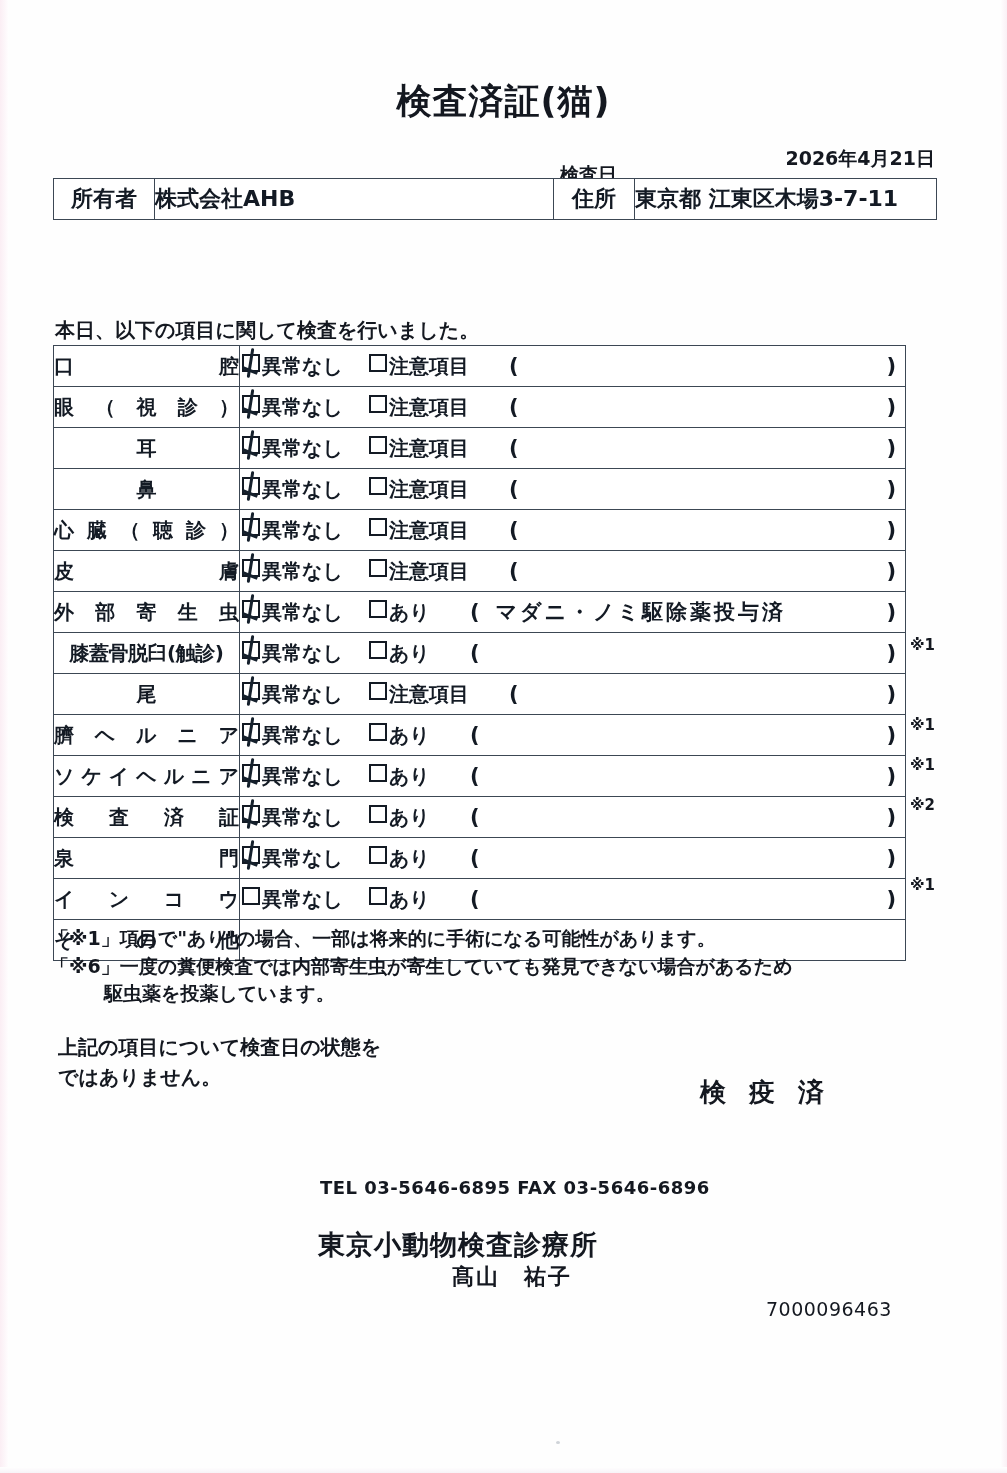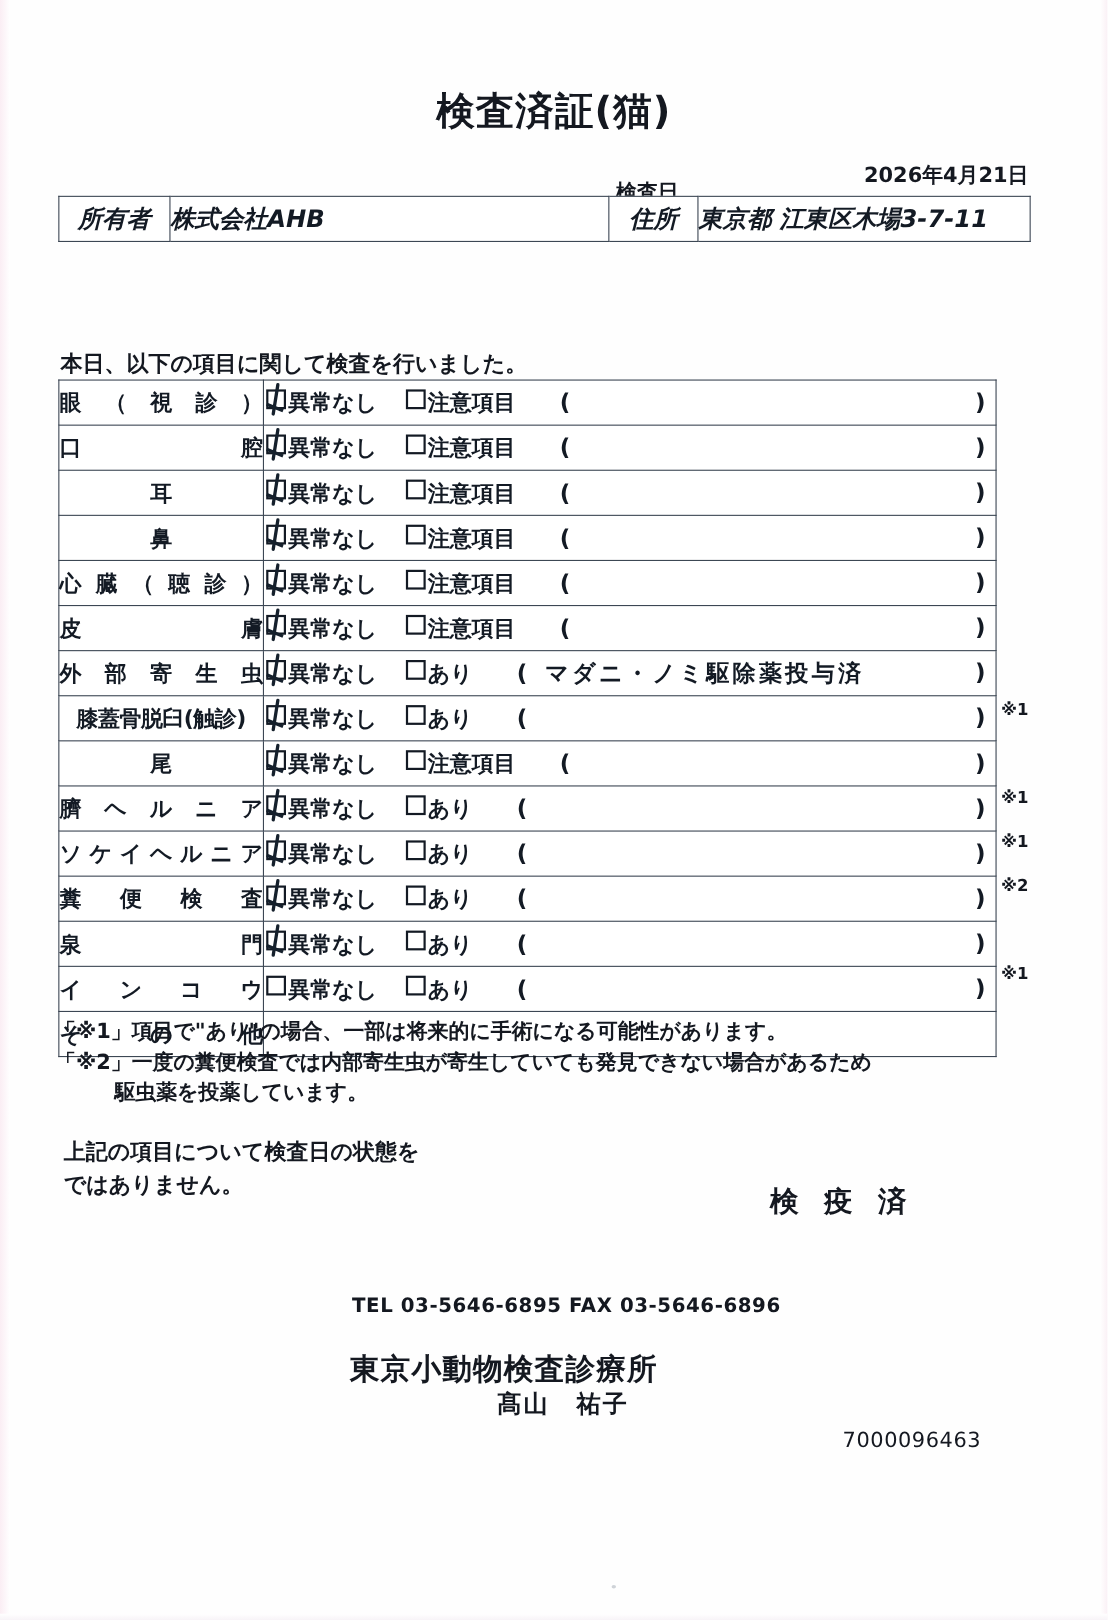--- a/index.html
+++ b/index.html
@@ -66,21 +66,21 @@
     border: 1.6px solid #3c4754;
     padding: 0;
     vertical-align: middle;
     font-weight: 700;
     color: #131a24;
   }
   .cell-pad-l { padding-left: 10px; }
 
   
   #owner-table { left: 53px; top: 178px; width: 884px; }
-  #owner-table td { height: 40px; font-size: 22px; font-style: italic; }
+  #owner-table td { height: 40px; font-size: 22px; }
   .lbl-c { text-align: center; }
 
   
   #kind-table { left: 53px; top: 228px; width: 884px; }
   #kind-table td { height: 40px; font-size: 22px; }
   .breed-val { font-size: 17px; padding-left: 10px; letter-spacing: -0.5px; }
   .weight-val { text-align: right; padding-right: 8px; font-size: 22px; }
   .weight-unit { font-size: 17px; padding-left: 4px; }
   .no-lbl { text-align: center; font-size: 19px; }
 
@@ -250,25 +250,25 @@
     </tr>
   </tbody>
     </table>
 
 
   <div id="intro-line">本日、以下の項目に関して検査を行いました。</div>
 
   <table id="check-table" class="tbl">
     <tbody id="check-body">
         <tr>
+          <td class="item-label" style="width: 185px;">口　　　　　腔</td>
+          <td class="opts"><span class="opt opt-a"><span class="box checked"></span><span>異常なし</span></span><span class="opt opt-b"><span class="box"></span><span>注意項目</span></span><span class="paren-open">(</span><span class="paren-close">)</span></td>
+        </tr>
+        <tr>
           <td class="item-label" style="width: 185px;">眼（視診）</td>
-          <td class="opts"><span class="opt opt-a"><span class="box checked"></span><span>異常なし</span></span><span class="opt opt-b"><span class="box"></span><span>注意項目</span></span><span class="paren-open">(</span><span class="paren-close">)</span></td>
-        </tr>
-        <tr>
-          <td class="item-label" style="width: 185px;">口　　　　　腔</td>
           <td class="opts"><span class="opt opt-a"><span class="box checked"></span><span>異常なし</span></span><span class="opt opt-b"><span class="box"></span><span>注意項目</span></span><span class="paren-open">(</span><span class="paren-close">)</span></td>
         </tr>
         <tr>
           <td class="item-label center" style="width: 185px;">耳</td>
           <td class="opts"><span class="opt opt-a"><span class="box checked"></span><span>異常なし</span></span><span class="opt opt-b"><span class="box"></span><span>注意項目</span></span><span class="paren-open">(</span><span class="paren-close">)</span></td>
         </tr>
         <tr>
           <td class="item-label center" style="width: 185px;">鼻</td>
           <td class="opts"><span class="opt opt-a"><span class="box checked"></span><span>異常なし</span></span><span class="opt opt-b"><span class="box"></span><span>注意項目</span></span><span class="paren-open">(</span><span class="paren-close">)</span></td>
         </tr>
@@ -294,21 +294,21 @@
         </tr>
         <tr>
           <td class="item-label" style="width: 185px;">臍ヘルニア</td>
           <td class="opts"><span class="opt opt-a"><span class="box checked"></span><span>異常なし</span></span><span class="opt opt-b"><span class="box"></span><span>あり</span></span><span class="paren-open">(</span><span class="paren-close">)</span></td>
         </tr>
         <tr>
           <td class="item-label" style="width: 185px;">ソケイヘルニア</td>
           <td class="opts"><span class="opt opt-a"><span class="box checked"></span><span>異常なし</span></span><span class="opt opt-b"><span class="box"></span><span>あり</span></span><span class="paren-open">(</span><span class="paren-close">)</span></td>
         </tr>
         <tr>
-          <td class="item-label" style="width: 185px;">糞便検査</td>
+          <td class="item-label" style="width: 185px;">検査済証</td>
           <td class="opts"><span class="opt opt-a"><span class="box checked"></span><span>異常なし</span></span><span class="opt opt-b"><span class="box"></span><span>あり</span></span><span class="paren-open">(</span><span class="paren-close">)</span></td>
         </tr>
         <tr>
           <td class="item-label" style="width: 185px;">泉　　　　門</td>
           <td class="opts"><span class="opt opt-a"><span class="box checked"></span><span>異常なし</span></span><span class="opt opt-b"><span class="box"></span><span>あり</span></span><span class="paren-open">(</span><span class="paren-close">)</span></td>
         </tr>
         <tr>
           <td class="item-label" style="width: 185px;">インコウ</td>
           <td class="opts"><span class="opt opt-a"><span class="box"></span><span>異常なし</span></span><span class="opt opt-b"><span class="box"></span><span>あり</span></span><span class="paren-open">(</span><span class="paren-close">)</span></td>
         </tr>
@@ -331,21 +331,21 @@
       <div style="height: 40px;">※1</div>
       <div style="height: 40px;">※1</div>
       <div style="height: 40px;">※2</div>
       <div style="height: 40px;"></div>
       <div style="height: 40px;">※1</div>
       <div style="height: 40px;"></div>
     </div>
 
   <div id="footnotes">
     <div>「※1」項目で"あり"の場合、一部は将来的に手術になる可能性があります。</div>
-    <div>「※2」一度の糞便検査では内部寄生虫が寄生していても発見できない場合があるため</div>
+    <div>「※6」一度の糞便検査では内部寄生虫が寄生していても発見できない場合があるため</div>
     <span class="fn2-cont">駆虫薬を投薬しています。</span>
   </div>
 
   <div id="disclaimer">
     <div>上記の項目について検査日の状態を</div>
     <div>ではありません。</div>
   </div>
 
   <div id="stamp-kenekizumi">検 疫 済</div>
 

